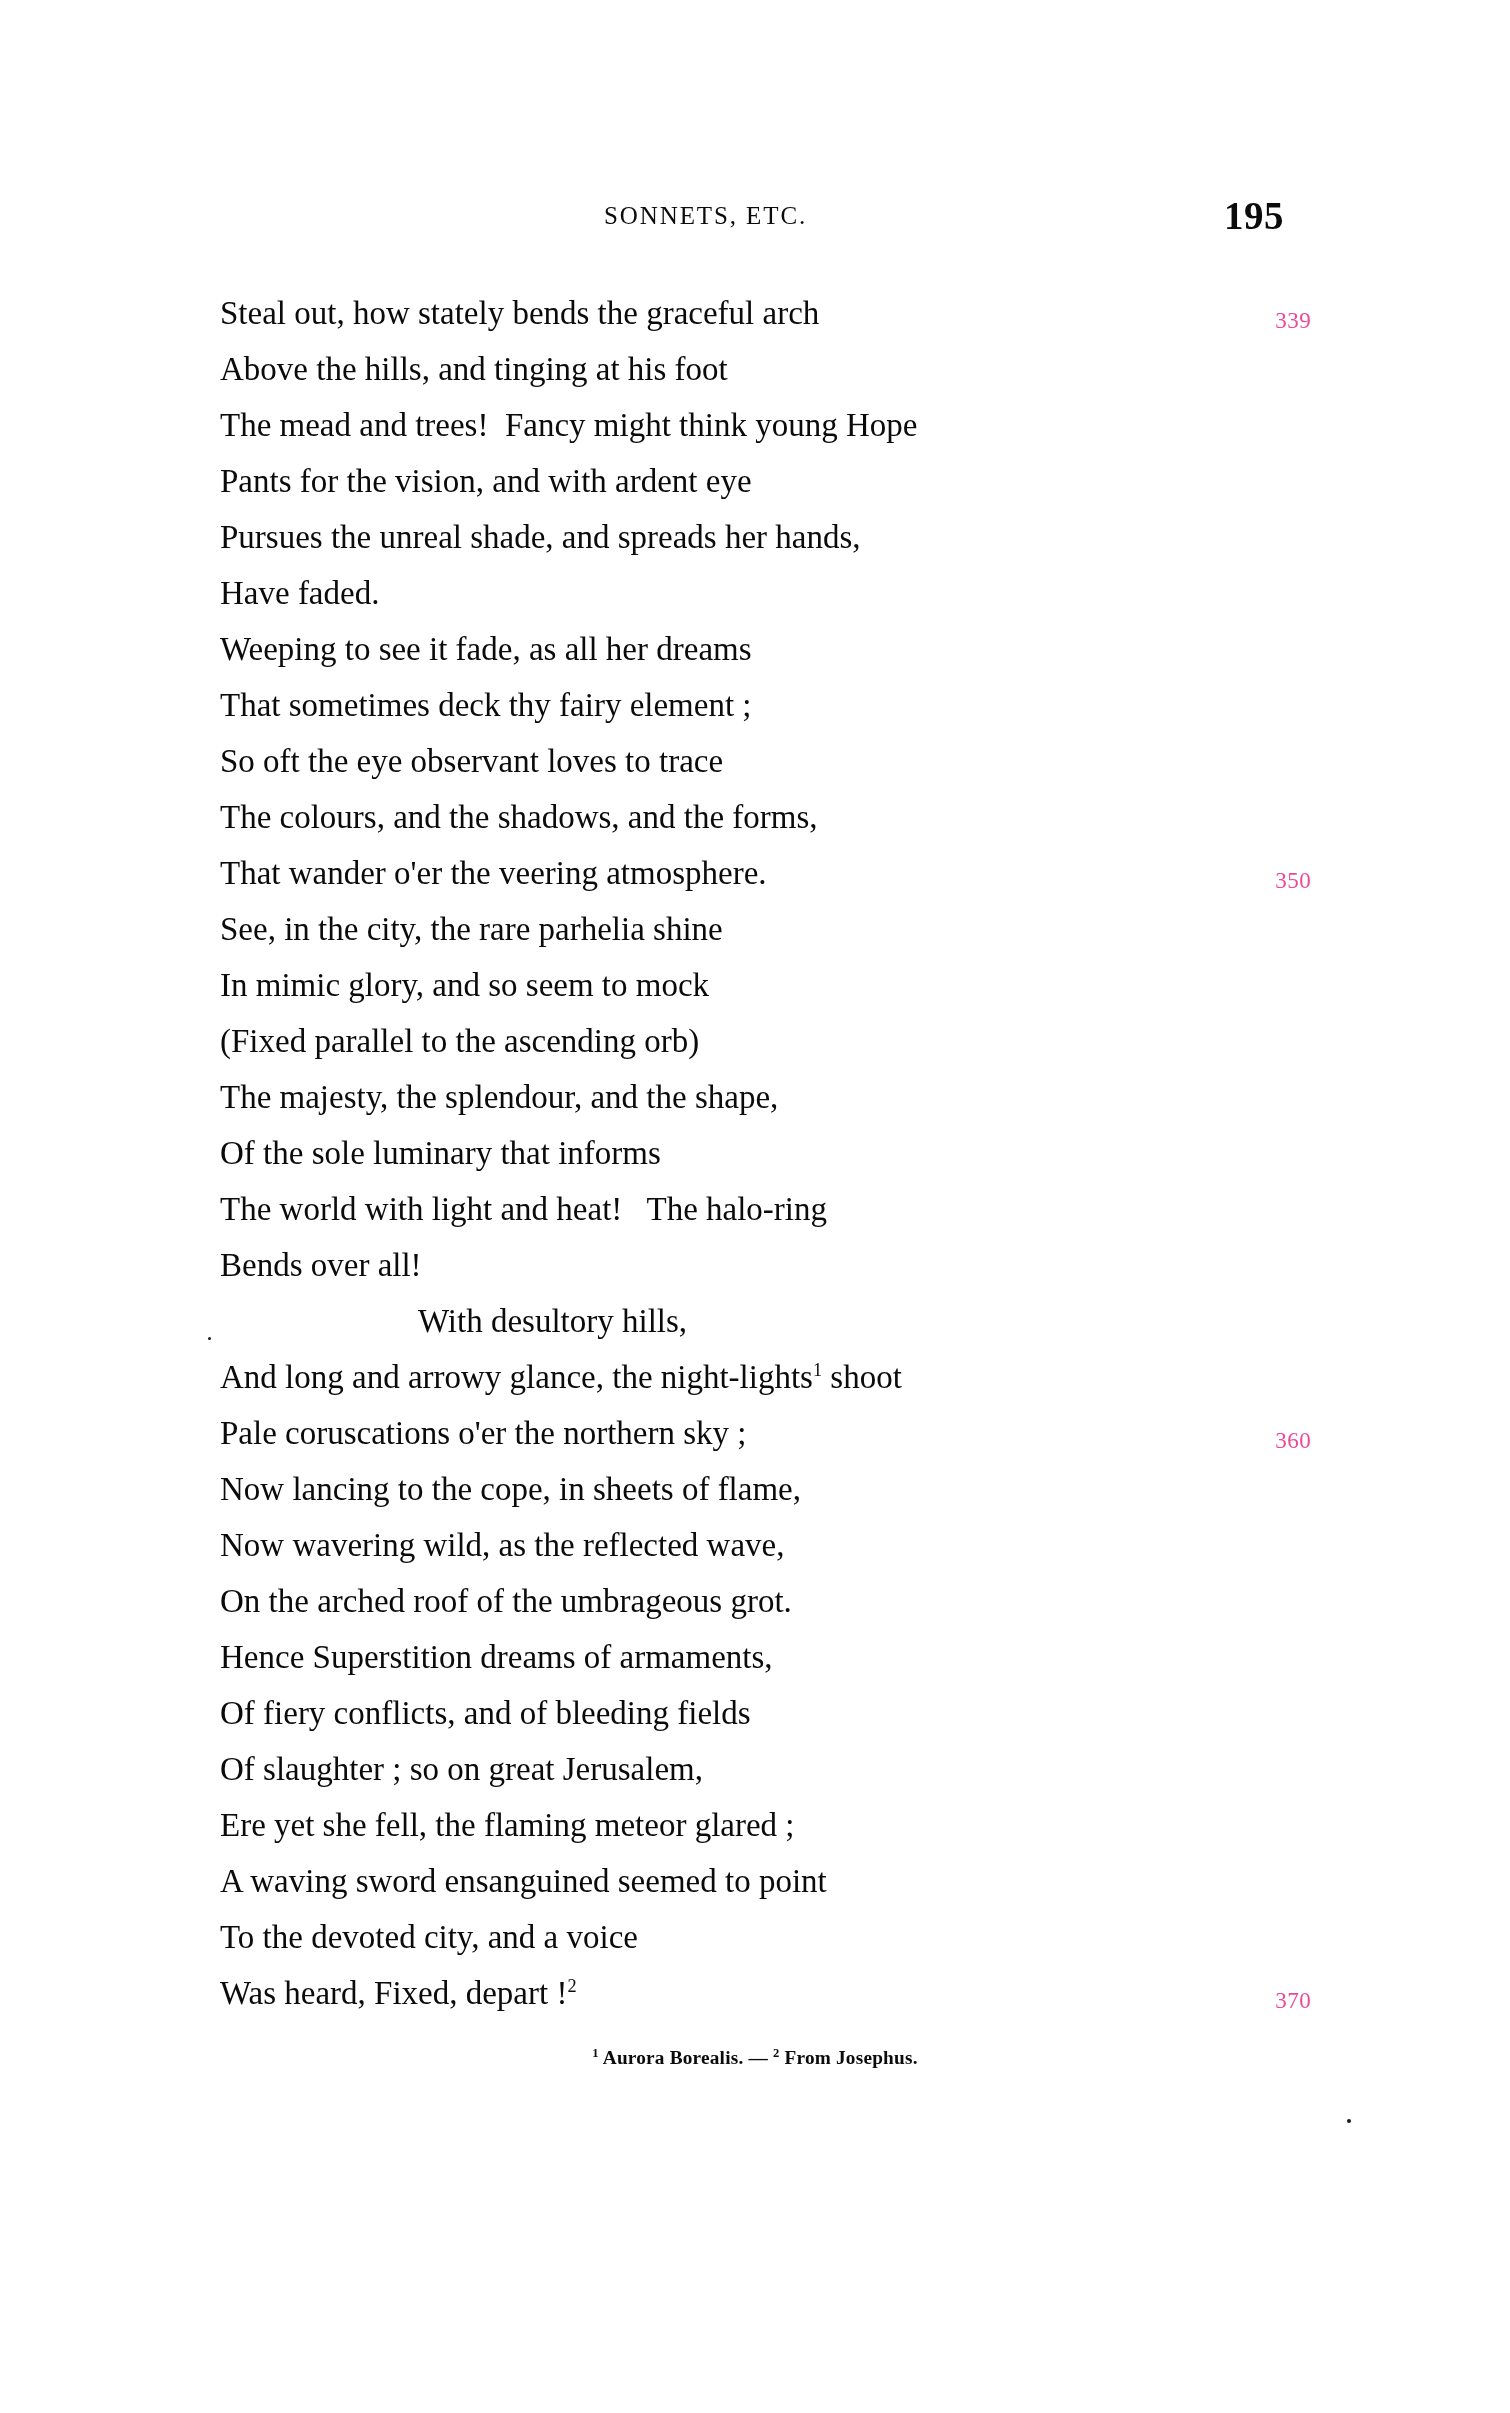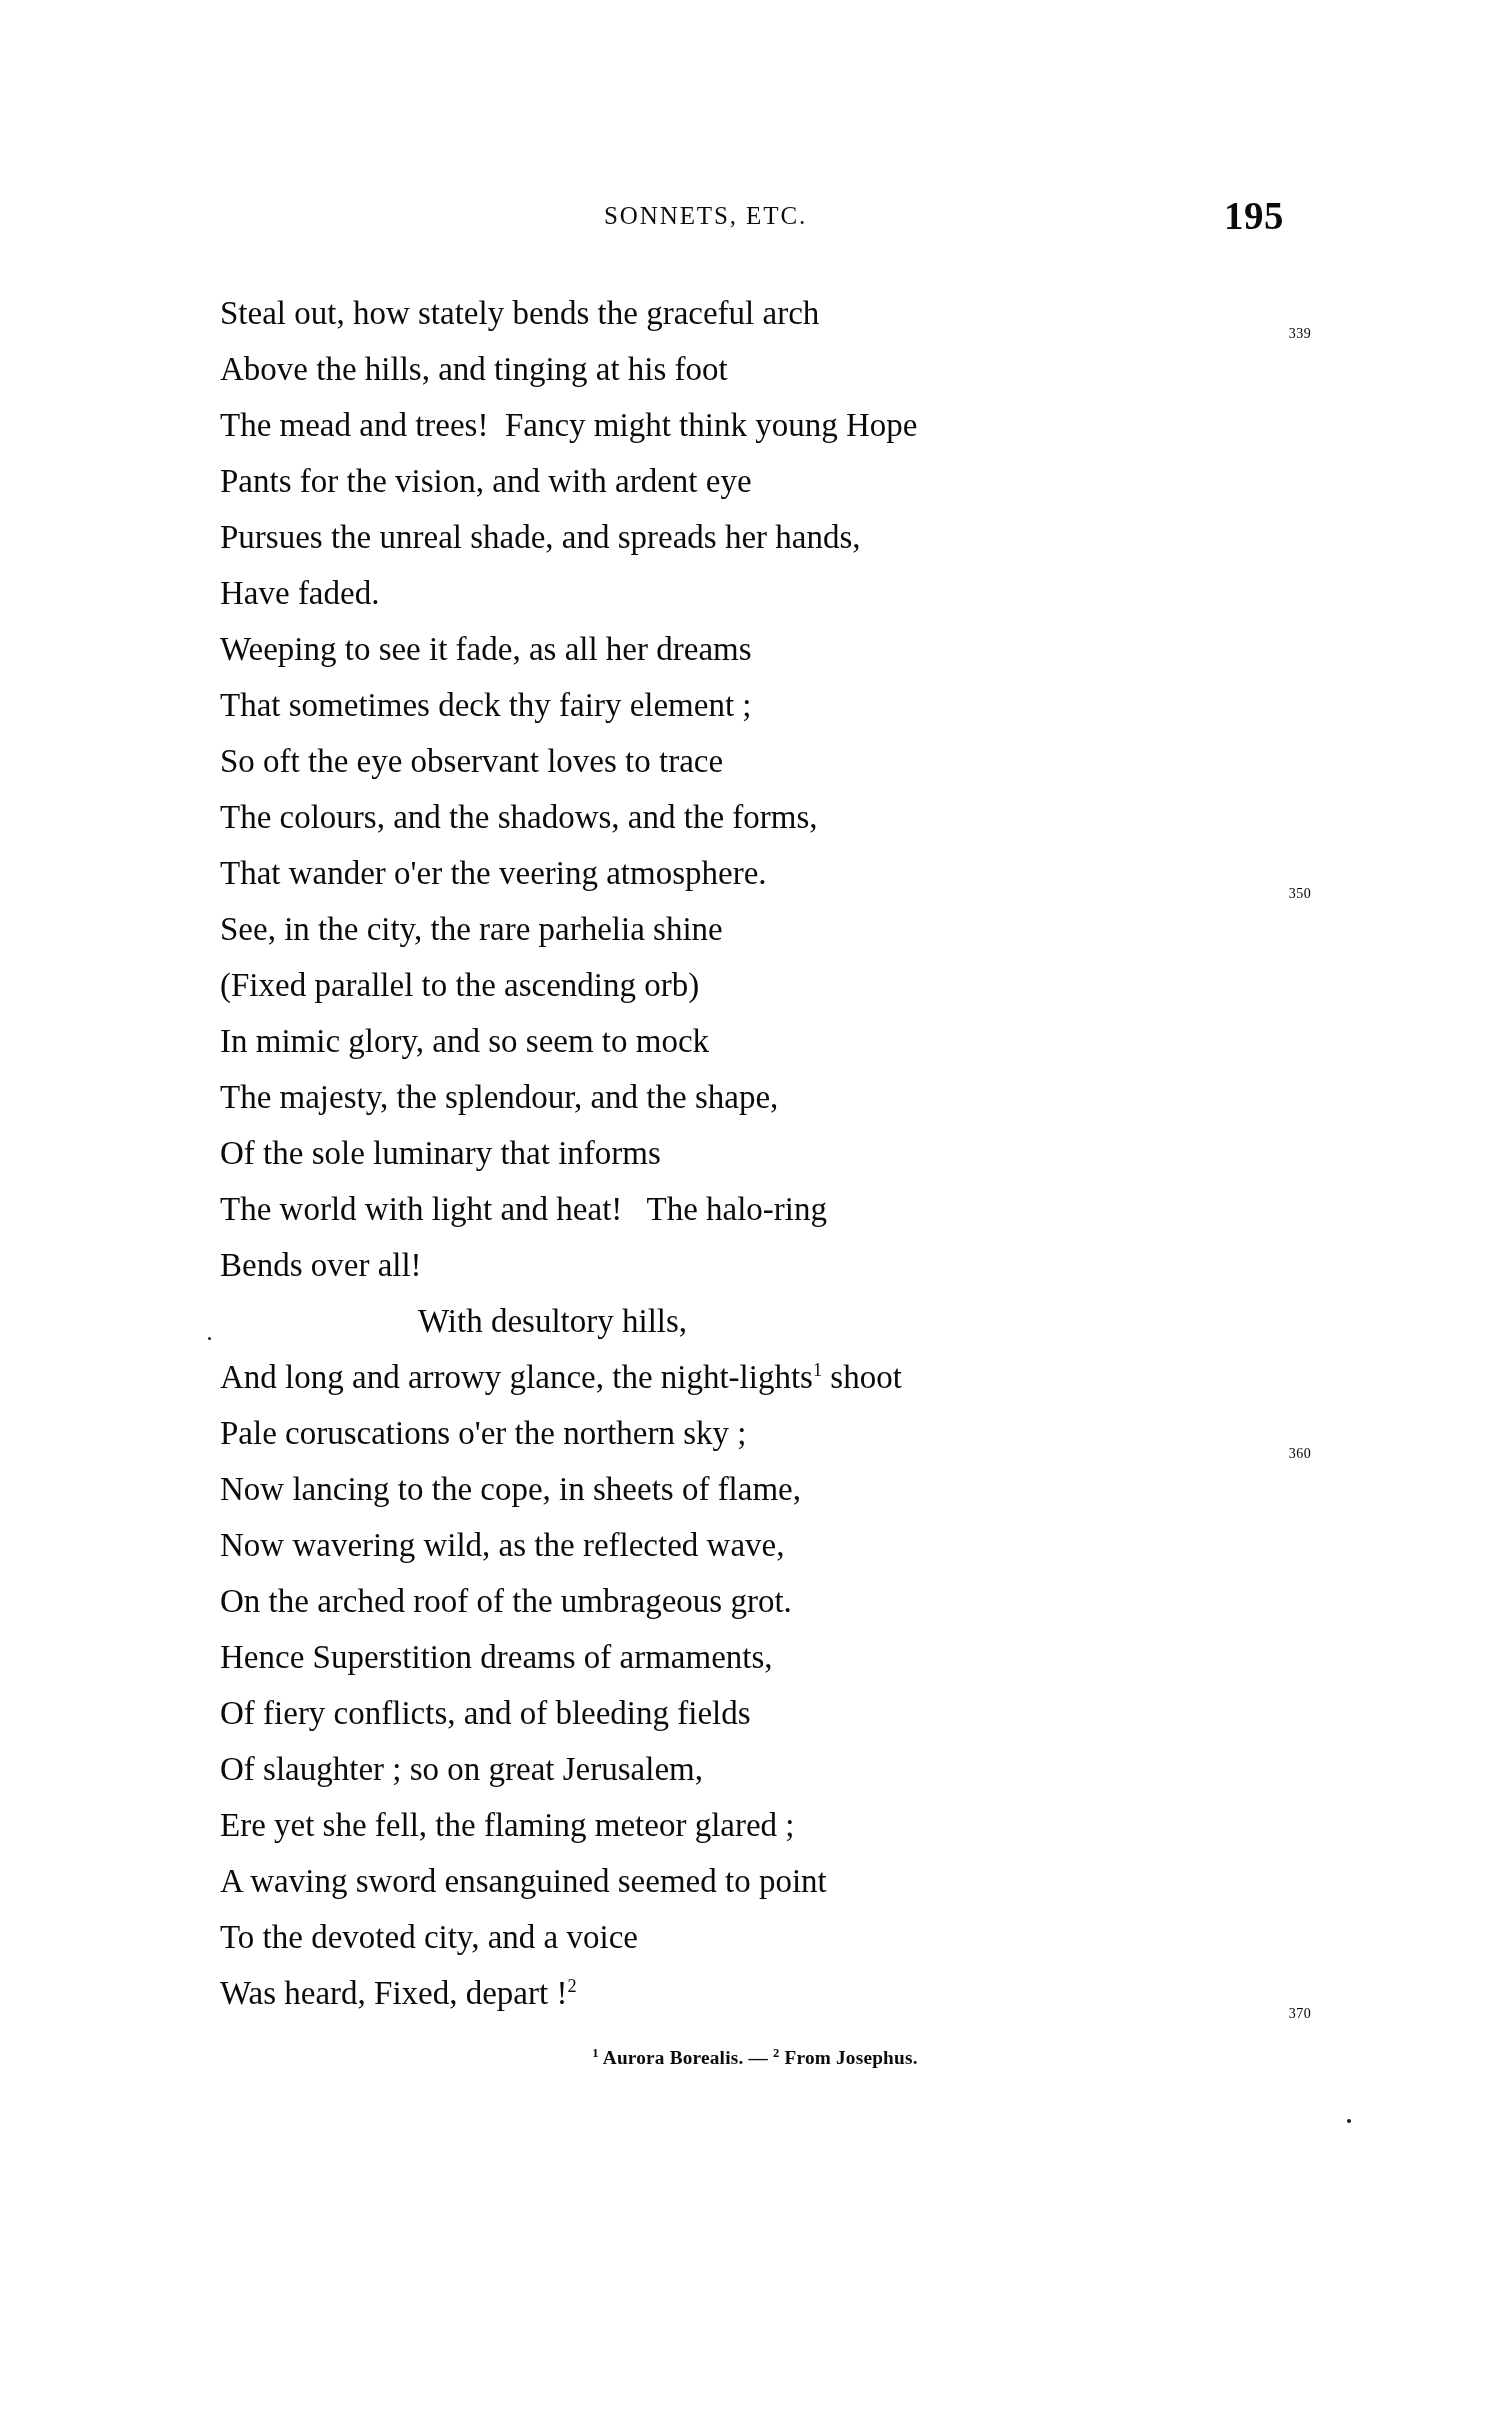--- a/index.html
+++ b/index.html
@@ -66,25 +66,25 @@
   }
   .line .txt {
     display: inline-block;
   }
   .line.indent .txt {
     padding-left: 198px;
   }
   .linenum {
     position: absolute;
     right: 4.8px;
-    top: 21px;
-    font-size: 14px;
+    top: 8px;
+    font-size: 23px;
     line-height: 56px;
     letter-spacing: 0.5px;
-    color: #000000;
+    color: #ec4899;
   }
   sup.fn {
     font-size: 18.3px;
     vertical-align: super;
     line-height: 0;
   }
 
   
   .footnote {
     position: absolute;
@@ -128,22 +128,22 @@
       <div class="line"><span class="txt">The mead and trees!  Fancy might think young Hope</span></div>
       <div class="line"><span class="txt">Pants for the vision, and with ardent eye</span></div>
       <div class="line"><span class="txt">Pursues the unreal shade, and spreads her hands,</span></div>
       <div class="line"><span class="txt">Have faded.</span></div>
       <div class="line"><span class="txt">Weeping to see it fade, as all her dreams</span></div>
       <div class="line"><span class="txt">That sometimes deck thy fairy element ;</span></div>
       <div class="line"><span class="txt">So oft the eye observant loves to trace</span></div>
       <div class="line"><span class="txt">The colours, and the shadows, and the forms,</span></div>
       <div class="line"><span class="txt">That wander o'er the veering atmosphere.</span><span class="linenum">350</span></div>
       <div class="line"><span class="txt">See, in the city, the rare parhelia shine</span></div>
+      <div class="line"><span class="txt">In mimic glory, and so seem to mock</span></div>
       <div class="line"><span class="txt">(Fixed parallel to the ascending orb)</span></div>
-      <div class="line"><span class="txt">In mimic glory, and so seem to mock</span></div>
       <div class="line"><span class="txt">The majesty, the splendour, and the shape,</span></div>
       <div class="line"><span class="txt">Of the sole luminary that informs</span></div>
       <div class="line"><span class="txt">The world with light and heat!   The halo-ring</span></div>
       <div class="line"><span class="txt">Bends over all!</span></div>
       <div class="line indent"><span class="txt">With desultory hills,</span></div>
       <div class="line"><span class="txt">And long and arrowy glance, the night-lights</span><sup class="fn">1</sup><span> shoot</span></div>
       <div class="line"><span class="txt">Pale coruscations o'er the northern sky ;</span><span class="linenum">360</span></div>
       <div class="line"><span class="txt">Now lancing to the cope, in sheets of flame,</span></div>
       <div class="line"><span class="txt">Now wavering wild, as the reflected wave,</span></div>
       <div class="line"><span class="txt">On the arched roof of the umbrageous grot.</span></div>

